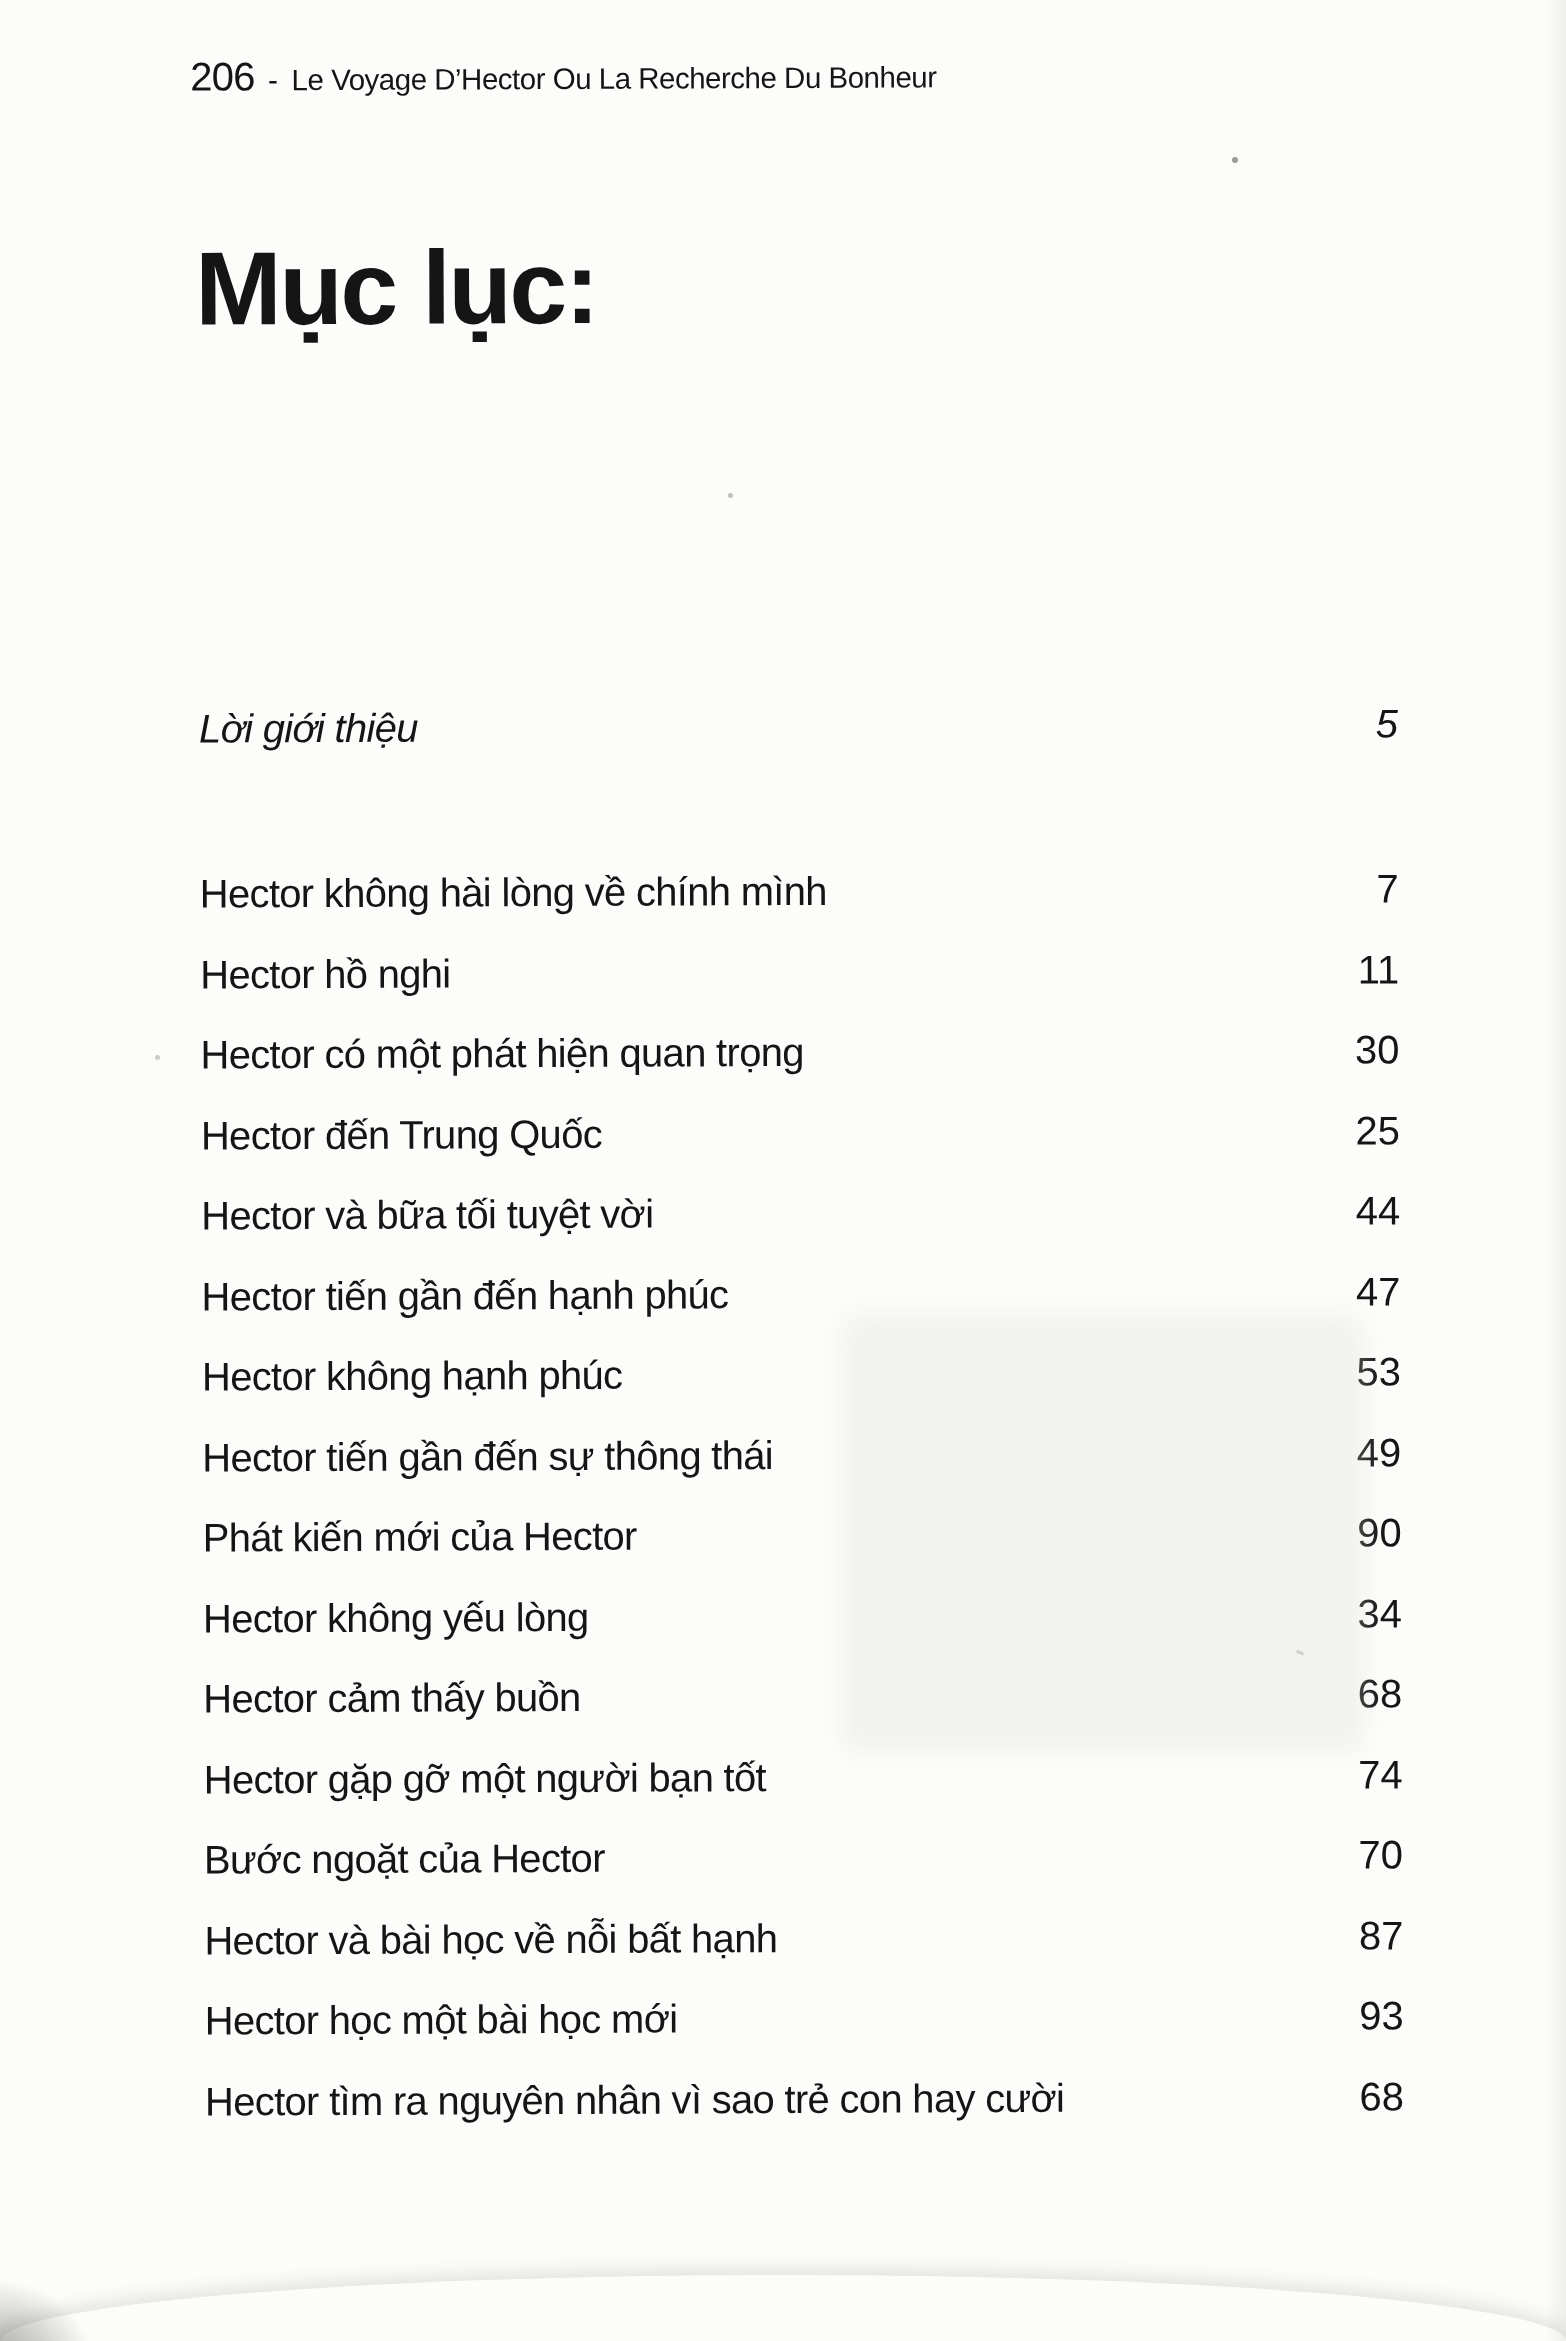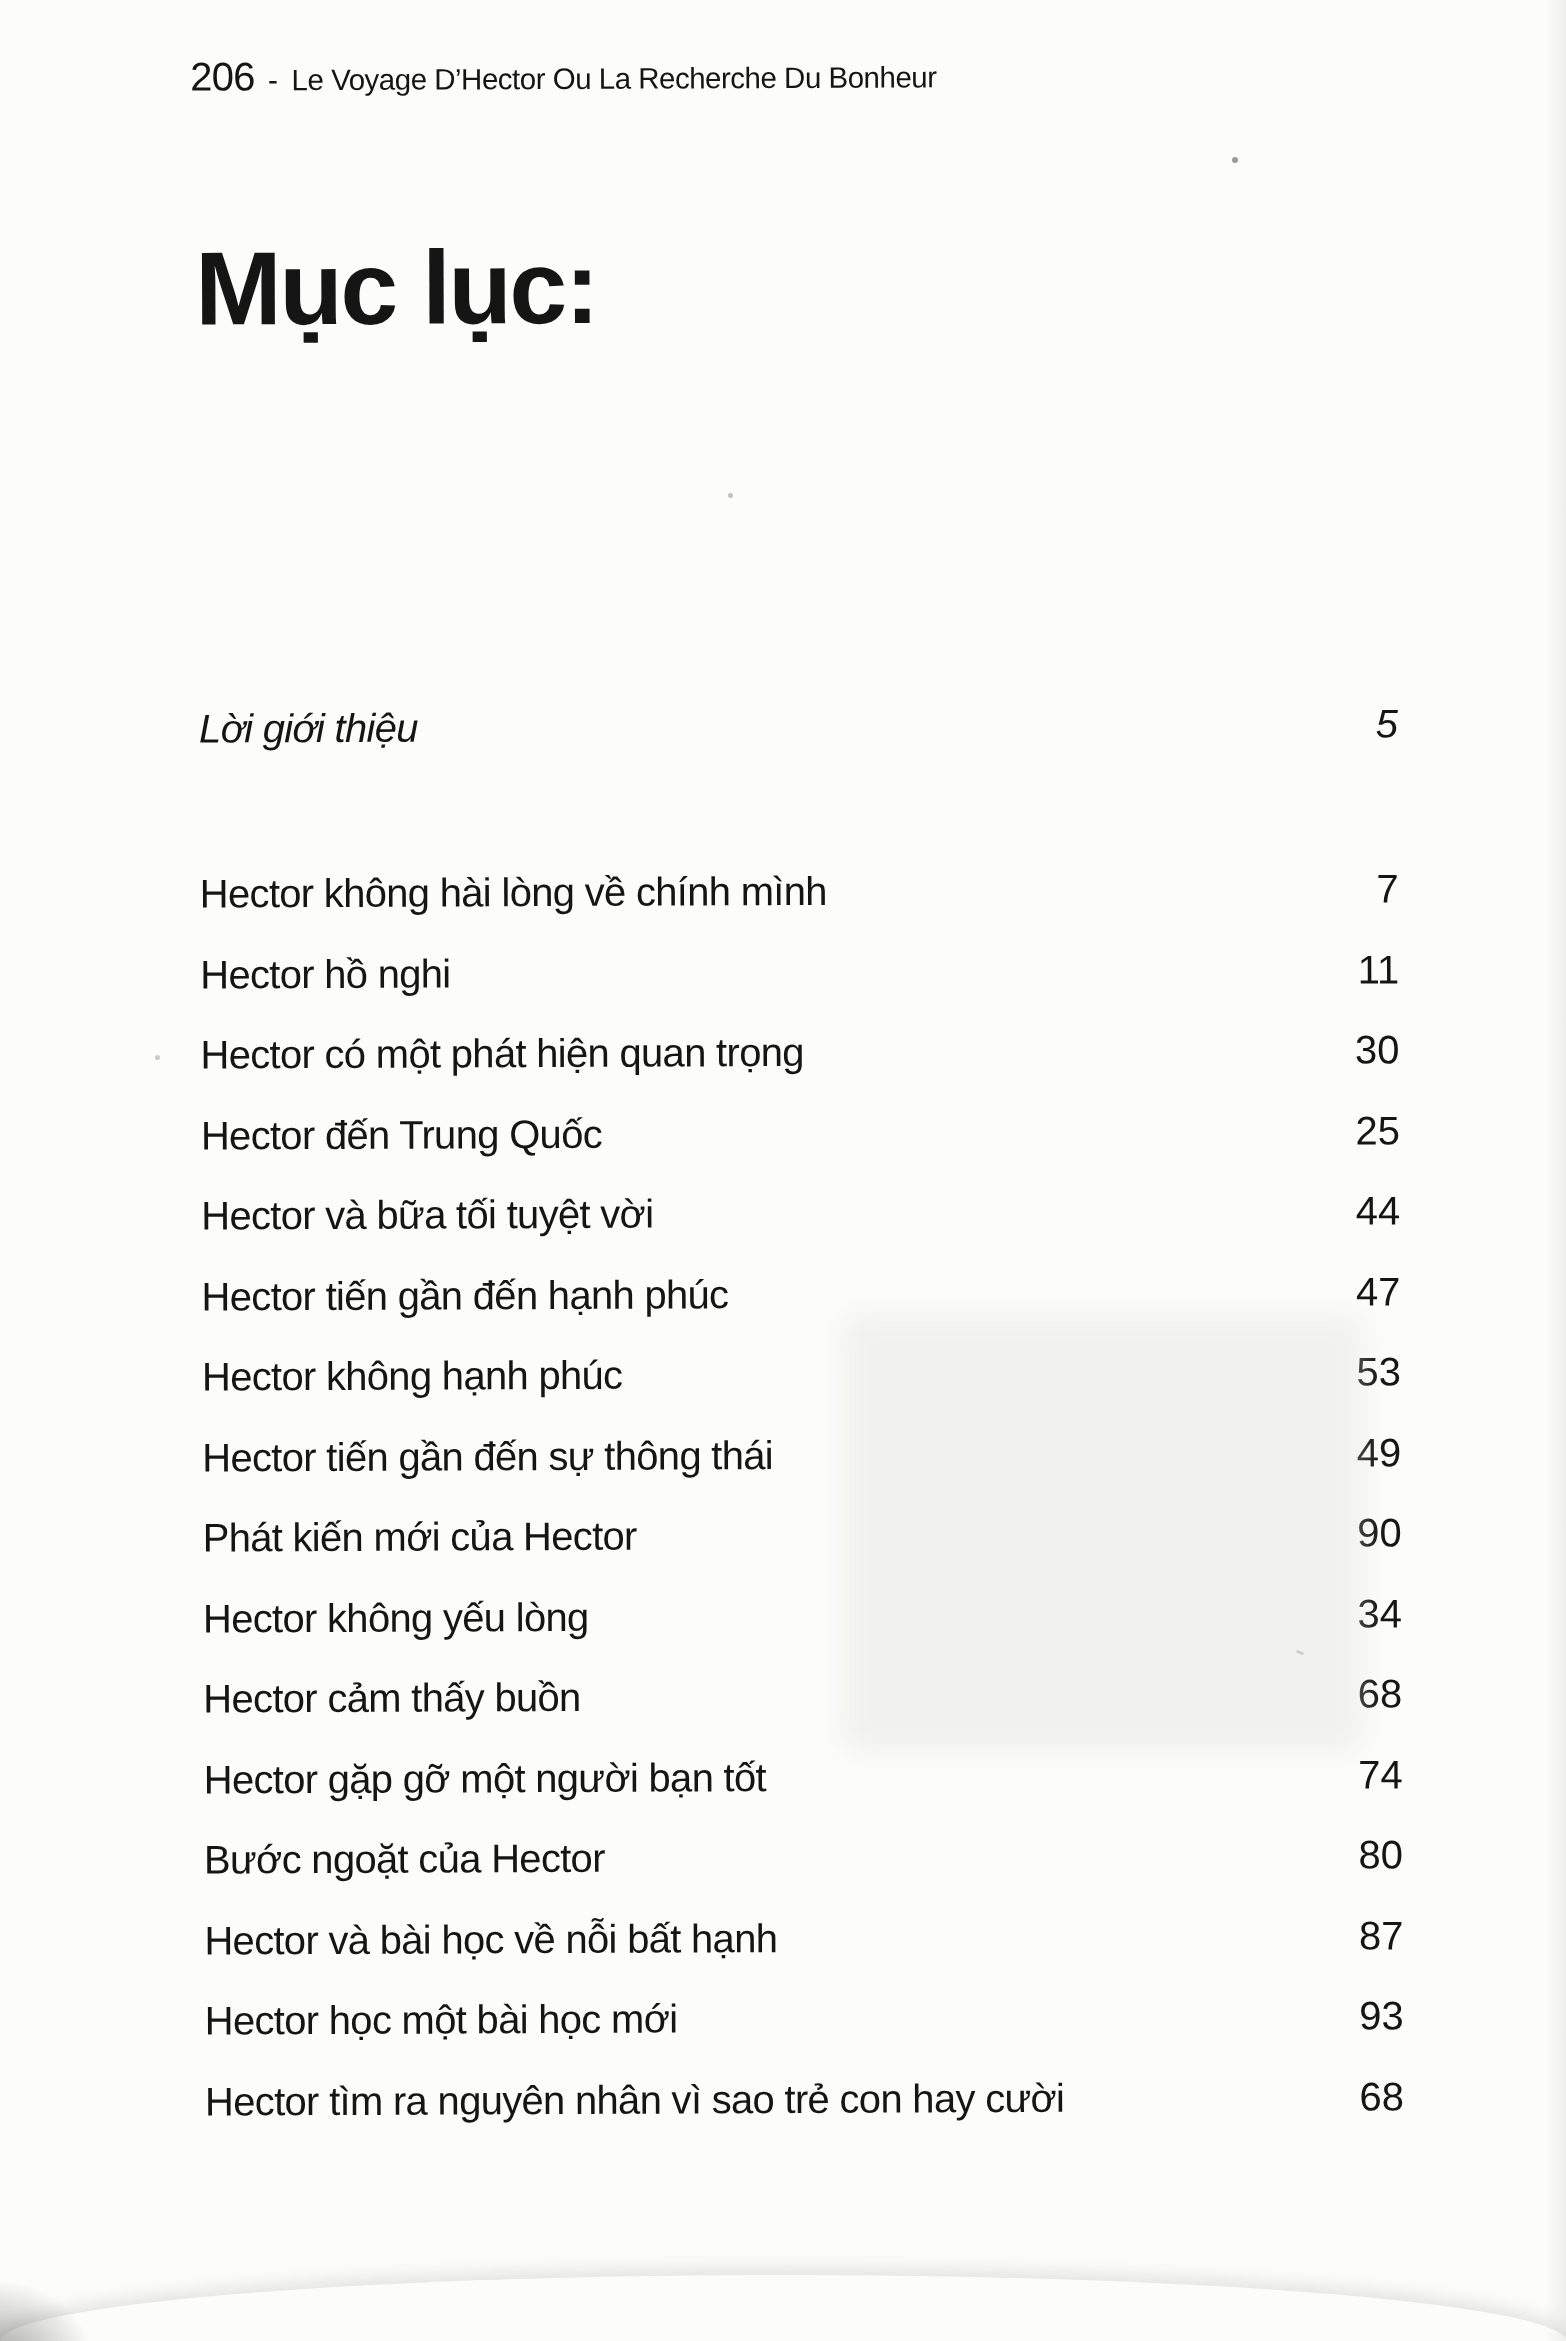--- a/index.html
+++ b/index.html
@@ -179,21 +179,21 @@
     <span class="entry-page">68</span>
   </div>
 
   <div class="toc-row entry-row">
     <span class="entry-label">Hector gặp gỡ một người bạn tốt</span>
     <span class="entry-page">74</span>
   </div>
 
   <div class="toc-row entry-row">
     <span class="entry-label">Bước ngoặt của Hector</span>
-    <span class="entry-page">80</span>
+    <span class="entry-page">70</span>
   </div>
 
   <div class="toc-row entry-row">
     <span class="entry-label">Hector và bài học về nỗi bất hạnh</span>
     <span class="entry-page">87</span>
   </div>
 
   <div class="toc-row entry-row">
     <span class="entry-label">Hector học một bài học mới</span>
     <span class="entry-page">93</span>

